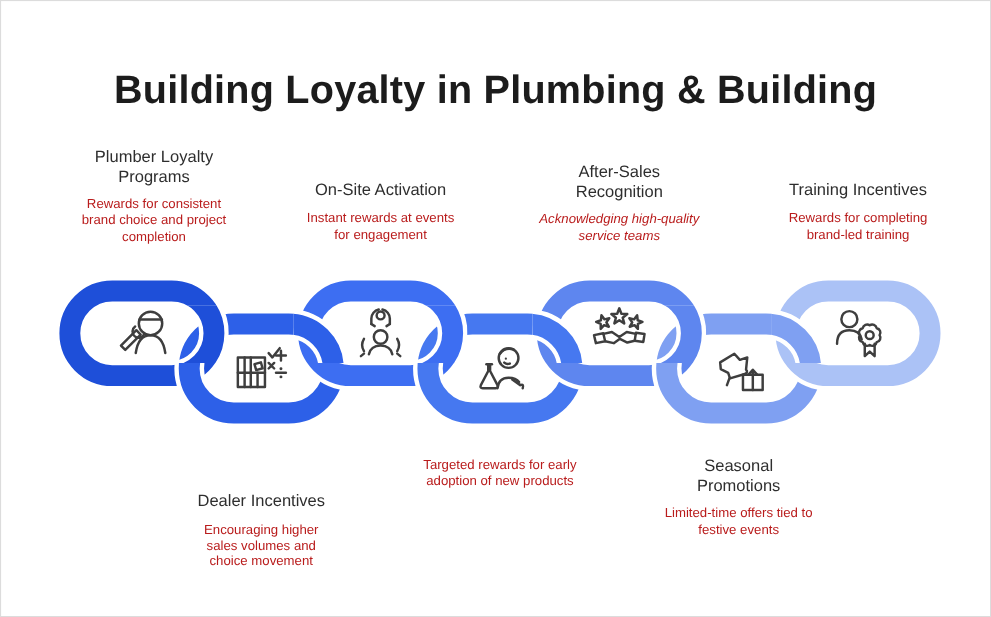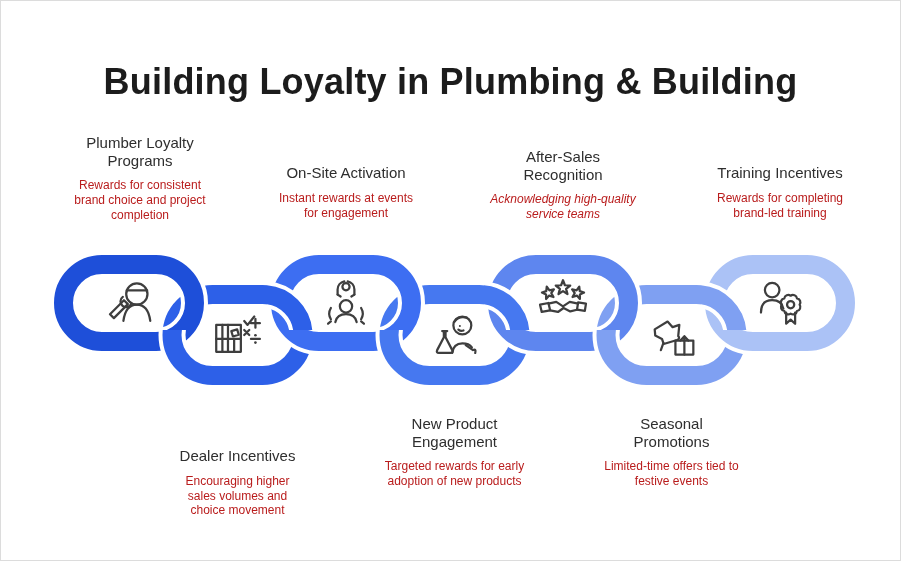--- a/index.html
+++ b/index.html
@@ -198,21 +198,20 @@
   </div>
   <div class="tb" id="tb-1">
     <div class="heading">Dealer Incentives</div>
     <div class="desc">Encouraging higher sales volumes and choice movement</div>
   </div>
   <div class="tb" id="tb-2">
     <div class="heading">On-Site Activation</div>
     <div class="desc">Instant rewards at events for engagement</div>
   </div>
   <div class="tb" id="tb-3">
-    <div class="heading">New Product Engagement</div>
     <div class="desc">Targeted rewards for early adoption of new products</div>
   </div>
   <div class="tb" id="tb-4">
     <div class="heading">After-Sales Recognition</div>
     <div class="desc">Acknowledging high-quality service teams</div>
   </div>
   <div class="tb" id="tb-5">
     <div class="heading">Seasonal Promotions</div>
     <div class="desc">Limited-time offers tied to festive events</div>
   </div>

